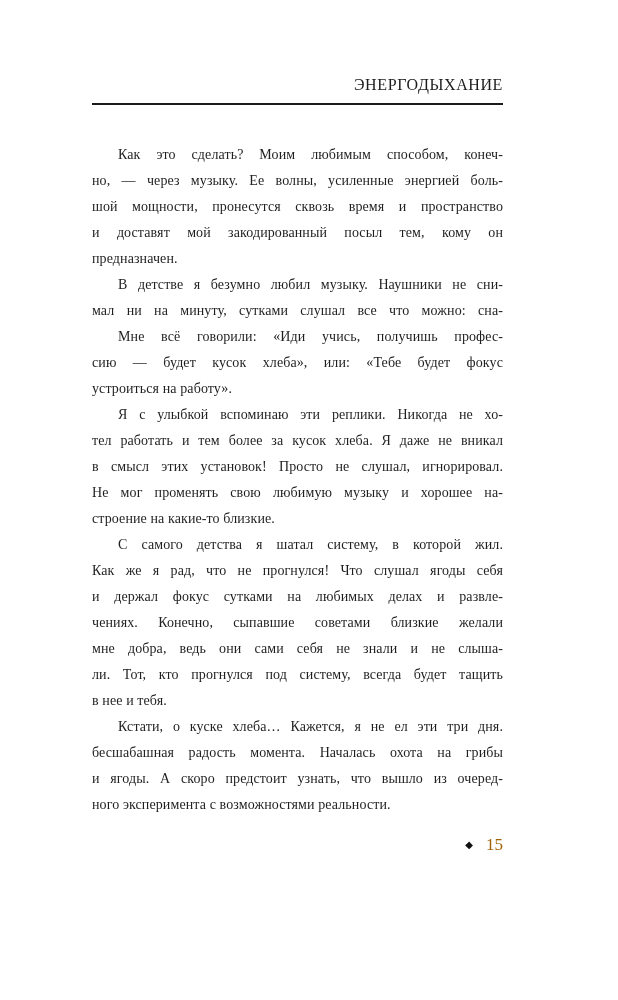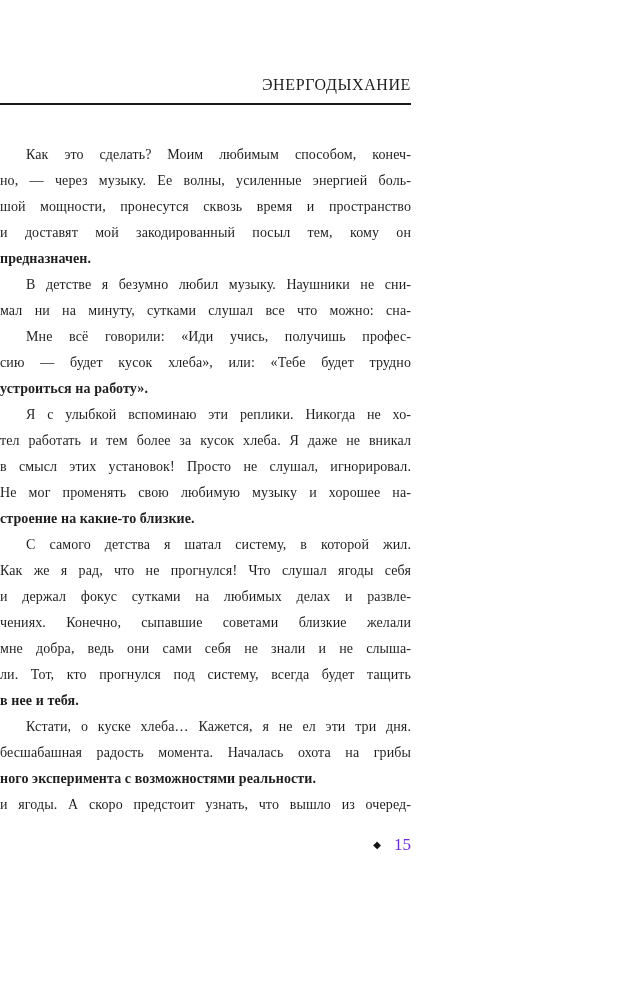--- a/index.html
+++ b/index.html
@@ -8,20 +8,21 @@
     background: #ffffff;
   }
   .page {
     position: relative;
     width: 618px;
     height: 1000px;
     background: #ffffff;
     font-family: "Liberation Serif", "DejaVu Serif", serif;
     color: #1f1f1f;
     box-sizing: border-box;
+    padding-left: 92px;
     overflow: hidden;
   }
   .content-col {
     width: 411px;
   }
   .running-head {
     margin-top: 76px;
     text-align: right;
     font-size: 16px;
     letter-spacing: 0.6px;
@@ -47,37 +48,36 @@
     text-align-last: justify;
     text-justify: inter-word;
     height: 26px;
     letter-spacing: 0.1px;
   }
   .tline.first {
     text-indent: 26px;
   }
   .tline.last {
     text-align-last: left;
-    font-weight: bold;
   }
   .footer {
     margin-top: 17px;
     display: flex;
     justify-content: flex-end;
     align-items: center;
     gap: 13px;
   }
   .diamond {
     font-size: 10px;
     color: #111111;
     line-height: 1;
   }
   .page-number {
     font-size: 17px;
-    color: #6d28d9;
+    color: #a16207;
   }
 </style>
 </head>
 <body>
 
 <div class="page">
   <div class="content-col">
 
     <header>
       <div class="running-head">ЭНЕРГОДЫХАНИЕ</div>
@@ -94,21 +94,21 @@
         <div class="tline last">предназначен.</div>
       </div>
 
       <div class="para">
         <div class="tline first">В детстве я безумно любил музыку. Наушники не сни-</div>
         <div class="tline">мал ни на минуту, сутками слушал все что можно: сна-</div>
       </div>
 
       <div class="para">
         <div class="tline first">Мне всё говорили: «Иди учись, получишь профес-</div>
-        <div class="tline">сию — будет кусок хлеба», или: «Тебе будет трудно</div>
+        <div class="tline">сию — будет кусок хлеба», или: «Тебе будет фокус</div>
         <div class="tline last">устроиться на работу».</div>
       </div>
 
       <div class="para">
         <div class="tline first">Я с улыбкой вспоминаю эти реплики. Никогда не хо-</div>
         <div class="tline">тел работать и тем более за кусок хлеба. Я даже не вникал</div>
         <div class="tline">в смысл этих установок! Просто не слушал, игнорировал.</div>
         <div class="tline">Не мог променять свою любимую музыку и хорошее на-</div>
         <div class="tline last">строение на какие-то близкие.</div>
       </div>
@@ -119,22 +119,22 @@
         <div class="tline">и держал фокус сутками на любимых делах и развле-</div>
         <div class="tline">чениях. Конечно, сыпавшие советами близкие желали</div>
         <div class="tline">мне добра, ведь они сами себя не знали и не слыша-</div>
         <div class="tline">ли. Тот, кто прогнулся под систему, всегда будет тащить</div>
         <div class="tline last">в нее и тебя.</div>
       </div>
 
       <div class="para">
         <div class="tline first">Кстати, о куске хлеба… Кажется, я не ел эти три дня.</div>
         <div class="tline">бесшабашная радость момента. Началась охота на грибы</div>
+        <div class="tline">и ягоды. А скоро предстоит узнать, что вышло из очеред-</div>
         <div class="tline last">ного эксперимента с возможностями реальности.</div>
-        <div class="tline">и ягоды. А скоро предстоит узнать, что вышло из очеред-</div>
       </div>
 
     </main>
 
     <footer class="footer">
       <span class="diamond">◆</span>
       <span class="page-number">15</span>
     </footer>
 
   </div>

